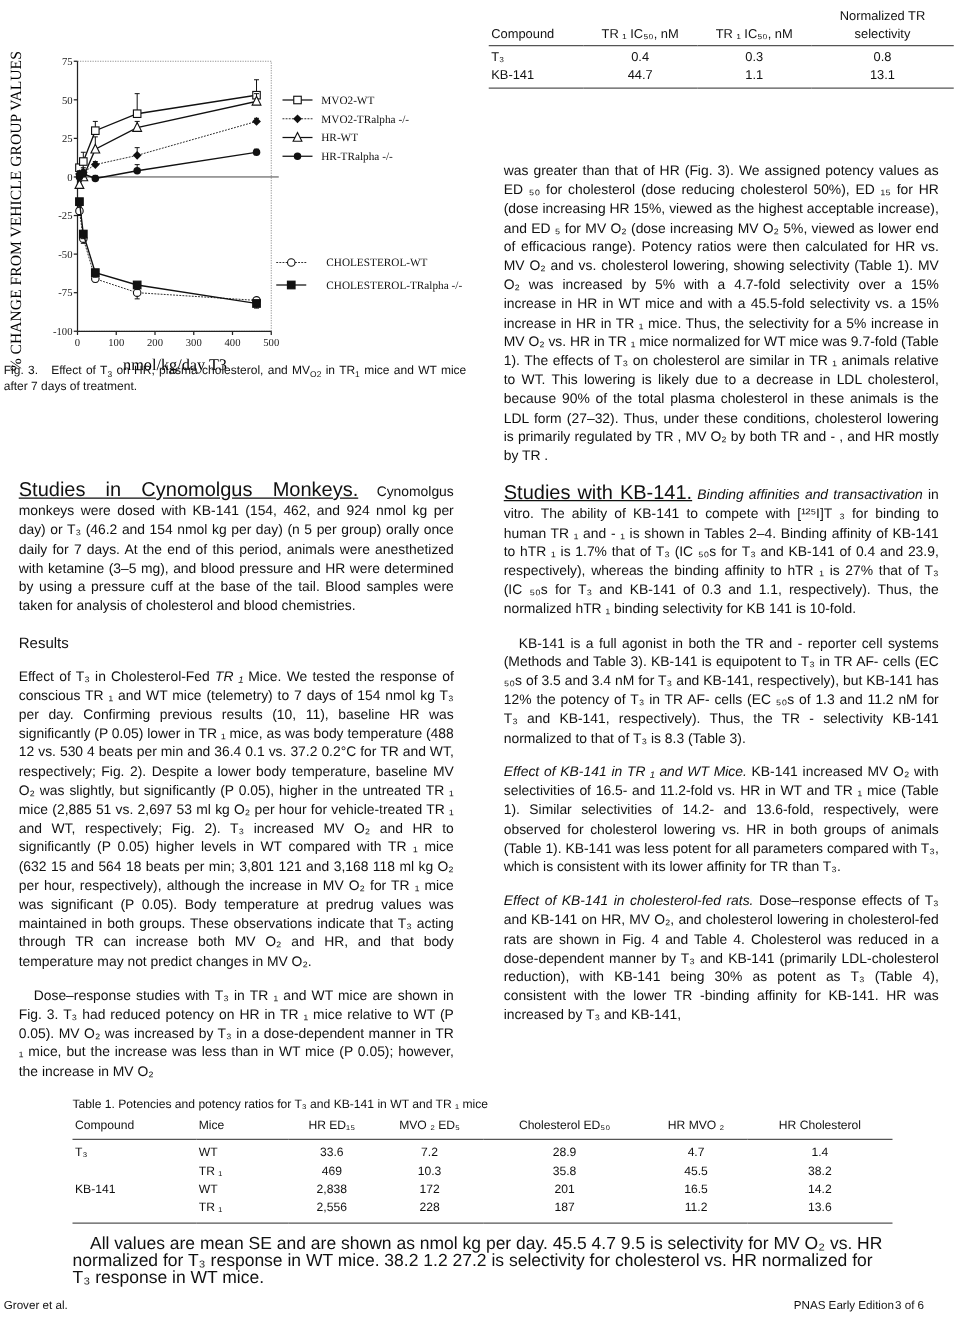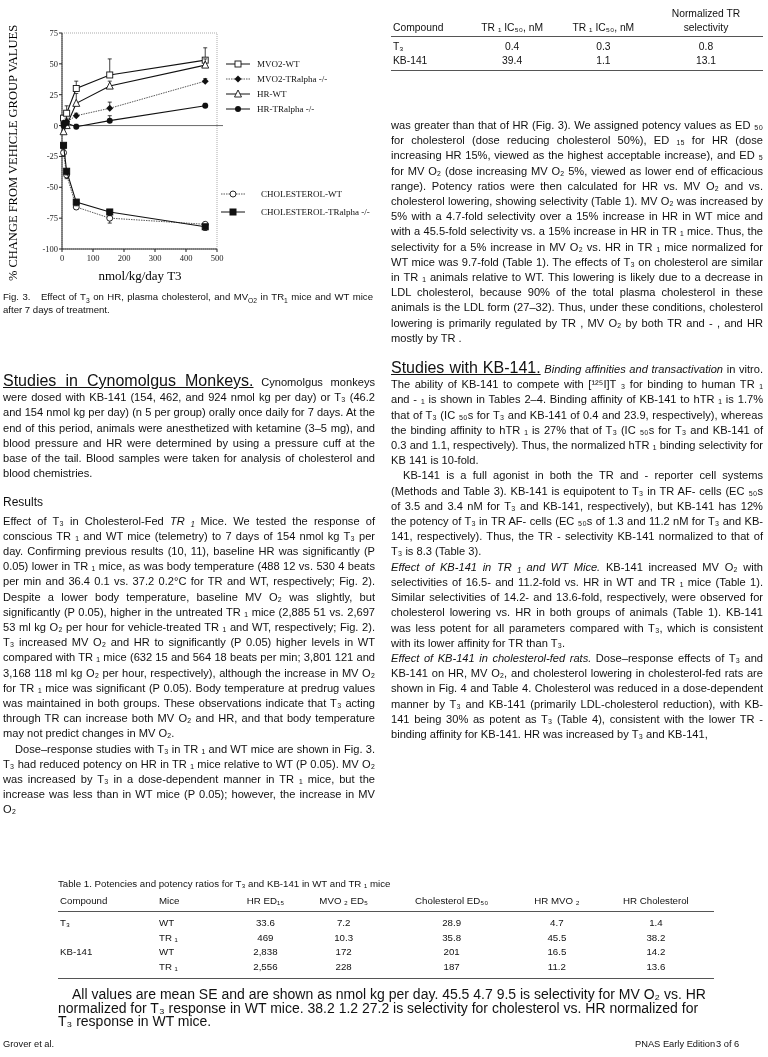--- a/index.html
+++ b/index.html
@@ -1,26 +1,26 @@
 <!DOCTYPE html>
 <html><head>
 <meta charset="utf-8">
 <style>
   html, body { margin:0; padding:0; background:#fff; }
   body { width:768px; height:1057px; position:relative; overflow:hidden; font-family:"Liberation Sans", sans-serif; color:#111; }
   .col { position:absolute; font-size:11.1px; line-height:15.2px; text-align:justify; }
   .left { left:3px; width:372px; }
   .right { left:391px; width:372px; }
-  p { margin:0; }
+  p { margin:12px; }
   .indent { text-indent:12px; }
   .head { font-size:16px;text-decoration:underline; }
   .it { font-style:italic; }
   .cap { font-size:9.6px; line-height:13px; }
   sub, sup { font-size:70%; line-height:0; }
-  .fig { position:absolute; left:0; top:0; width:384px; height:292px; }
+  .fig { position:absolute; left:0; top:16px; width:384px; height:292px; }
   .fig svg text { font-family:"Liberation Serif", serif; }
   table { border-collapse:collapse; }
   .t2 { position:absolute; left:391px; top:2px; width:372px; font-size:10.3px; }
   .t2 .title { line-height:15px; }
   .t2 table { width:100%; margin-top:4px; font-size:10.3px; }
   .t2 th { font-weight:normal; text-align:center; padding:1px 2px; vertical-align:bottom; line-height:14px; }
   .t2 th:first-child { text-align:left; }
   .t2 td { text-align:center; padding:0 2px; line-height:13.5px; }
   .t2 td:first-child { text-align:left; }
   .t2 thead tr { border-bottom:1px solid #555; }
@@ -246,21 +246,21 @@
     </thead>
     <tbody>
       <tr>
         <td style="padding-top:3px;">T₃</td>
         <td style="padding-top:3px;">0.4</td>
         <td style="padding-top:3px;">0.3</td>
         <td style="padding-top:3px;">0.8</td>
       </tr>
       <tr>
         <td style="padding-bottom:3px;">KB-141</td>
-        <td style="padding-bottom:3px;">39.4</td>
+        <td style="padding-bottom:3px;">44.7</td>
         <td style="padding-bottom:3px;">1.1</td>
         <td style="padding-bottom:3px;">13.1</td>
       </tr>
     </tbody>
   </table>
 </div>
 
 <div class="col right" style="top:118px;">
   <p>was greater than that of HR (Fig. 3). We assigned potency values as ED ₅₀ for cholesterol (dose reducing cholesterol 50%), ED ₁₅ for HR (dose increasing HR 15%, viewed as the highest acceptable increase), and ED ₅ for MV O₂ (dose increasing MV O₂ 5%, viewed as lower end of efficacious range). Potency ratios were then calculated for HR vs. MV O₂ and vs. cholesterol lowering, showing selectivity (Table 1). MV O₂ was increased by 5% with a 4.7-fold selectivity over a 15% increase in HR in WT mice and with a 45.5-fold selectivity vs. a 15% increase in HR in TR ₁ mice. Thus, the selectivity for a 5% increase in MV O₂ vs. HR in TR ₁ mice normalized for WT mice was 9.7-fold (Table 1). The effects of T₃ on cholesterol are similar in TR ₁ animals relative to WT. This lowering is likely due to a decrease in LDL cholesterol, because 90% of the total plasma cholesterol in these animals is the LDL form (27–32). Thus, under these conditions, cholesterol lowering is primarily regulated by TR , MV O₂ by both TR and - , and HR mostly by TR .</p>
   <p style="margin-top:14px;"><span class="head">Studies with KB-141.</span><span class="it"> Binding affinities and transactivation</span><span> in vitro.</span><span> The ability of KB-141 to compete with [¹²⁵I]T ₃ for binding to human TR ₁ and - ₁ is shown in Tables 2–4. Binding affinity of KB-141 to hTR ₁ is 1.7% that of T₃ (IC ₅₀s for T₃ and KB-141 of 0.4 and 23.9, respectively), whereas the binding affinity to hTR ₁ is 27% that of T₃ (IC ₅₀s for T₃ and KB-141 of 0.3 and 1.1, respectively). Thus, the normalized hTR ₁ binding selectivity for KB 141 is 10-fold.</span></p>

